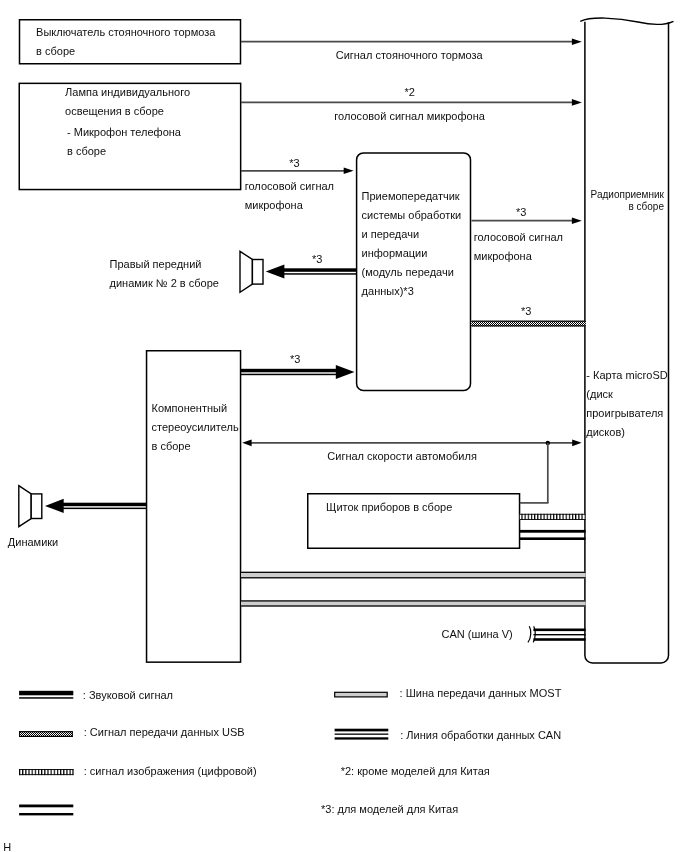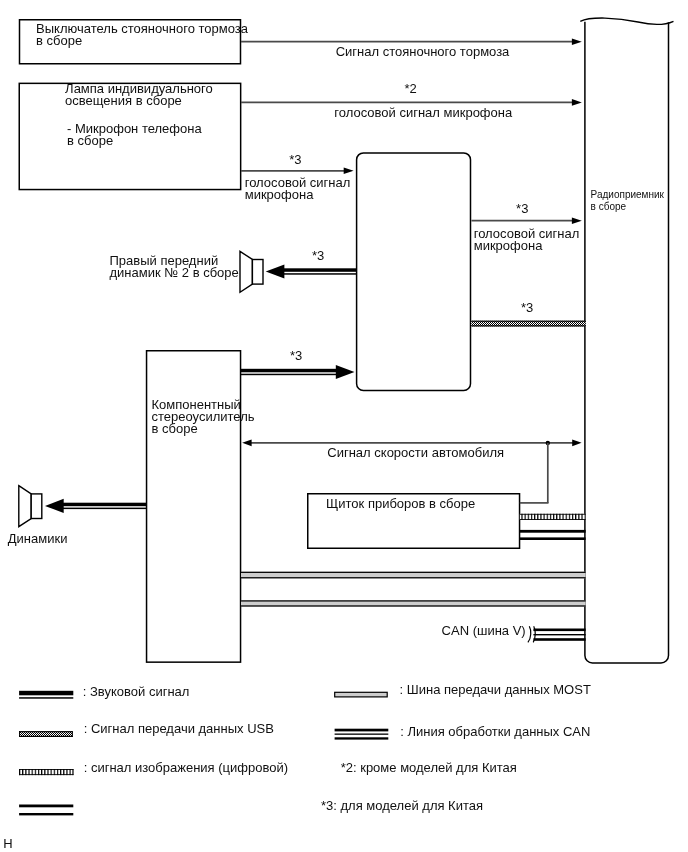--- a/index.html
+++ b/index.html
@@ -1,22 +1,22 @@
 <!DOCTYPE html>
 <html><head>
 <meta charset="utf-8">
 <style>
   html,body{margin:0;padding:0;background:#fff;}
   #page{position:relative;width:688px;height:852px;background:#fff;overflow:hidden;
         font-family:"Liberation Sans",sans-serif;
         -webkit-font-smoothing:antialiased;}
   #art{position:absolute;left:0;top:0;width:688px;height:852px;}
-  .t{position:absolute;font-size:13px;line-height:12px;white-space:pre;color:#101010;
+  .t{position:absolute;font-size:11px;line-height:19px;white-space:pre;color:#101010;
      transform:translateZ(0);}
-  .t10{font-size:10px;line-height:12.7px;}
+  .t10{font-size:10px;line-height:12.7px;text-align:right;}
 </style>
 </head>
 <body>
 
 <div id="page">
   <svg id="art" viewBox="0 0 688 852">
     <defs>
     <pattern id="usbPat" width="2" height="2" patternUnits="userSpaceOnUse">
     <rect width="2" height="2" fill="#ffffff"></rect>
     <rect x="0" y="0" width="1" height="1" fill="#000000"></rect>
@@ -155,26 +155,36 @@
 в сборе</div>
   <div class="t " style="left:335.7px;top:46.19px">Сигнал стояночного тормоза</div>
   <div class="t " style="left:404.4px;top:83.29px">*2</div>
   <div class="t " style="left:334.3px;top:106.59px">голосовой сигнал микрофона</div>
   <div class="t " style="left:289.2px;top:153.59px">*3</div>
   <div class="t " style="left:244.7px;top:177.09px">голосовой сигнал
 микрофона</div>
   <div class="t " style="left:109.5px;top:255.29px">Правый передний
 динамик № 2 в сборе</div>
   <div class="t " style="left:312.0px;top:250.19px">*3</div>
+  <div class="t " style="left:361.6px;top:186.69px">Приемопередатчик
+системы обработки
+и передачи
+информации
+(модуль передачи
+данных)*3</div>
   <div class="t t10" style="left:590.6px;top:188.68px">Радиоприемник
 в сборе</div>
   <div class="t " style="left:516.1px;top:203.49px">*3</div>
   <div class="t " style="left:473.7px;top:227.59px">голосовой сигнал
 микрофона</div>
   <div class="t " style="left:520.9px;top:302.39px">*3</div>
+  <div class="t " style="left:586.3px;top:365.59px">- Карта microSD
+(диск
+проигрывателя
+дисков)</div>
   <div class="t " style="left:290.0px;top:350.49px">*3</div>
   <div class="t " style="left:151.5px;top:399.09px">Компонентный
 стереоусилитель
 в сборе</div>
   <div class="t " style="left:327.3px;top:447.09px">Сигнал скорости автомобиля</div>
   <div class="t " style="left:326.1px;top:498.49px">Щиток приборов в сборе</div>
   <div class="t " style="left:7.8px;top:532.79px">Динамики</div>
   <div class="t " style="left:441.6px;top:625.19px">CAN (шина V)</div>
   <div class="t " style="left:82.8px;top:686.09px">: Звуковой сигнал</div>
   <div class="t " style="left:83.7px;top:722.99px">: Сигнал передачи данных USB</div>

